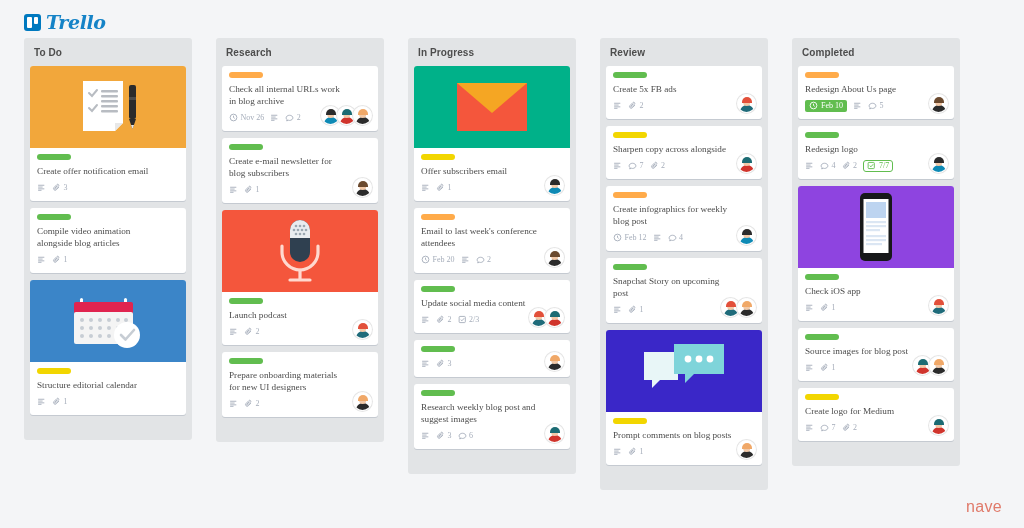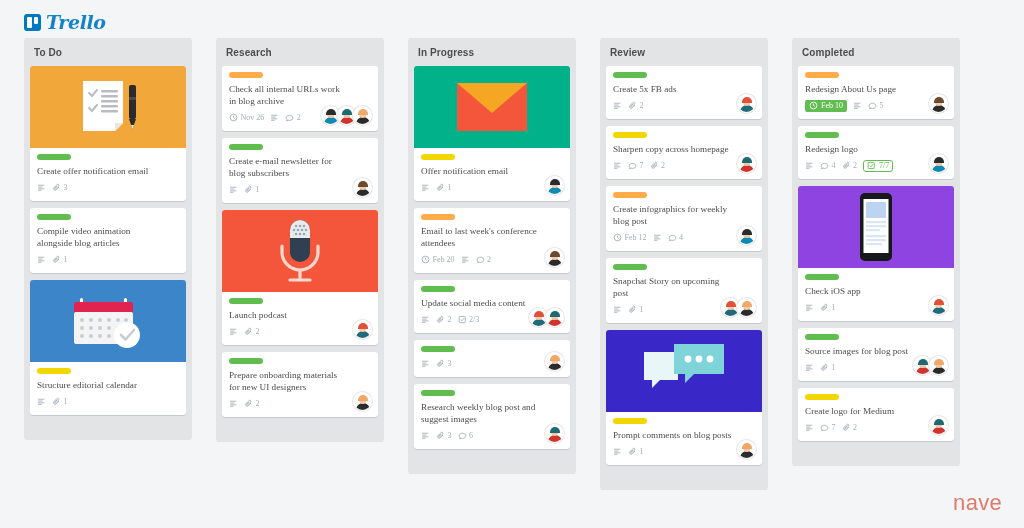--- a/index.html
+++ b/index.html
@@ -51,21 +51,21 @@
   .avatar { width: 19px; height: 19px; border-radius: 50%; background: #ffffff; border: 1.2px solid #ffffff; box-shadow: 0 0 0 1px #e6e6e6; overflow: hidden; position: relative; margin-left: -3px; }
   .avatar:first-child { margin-left: 0; }
   .avatar .head { position: absolute; left: 50%; top: 3.2px; transform: translateX(-50%); width: 7.6px; height: 7.6px; border-radius: 50%; background: #f2c9a8; z-index: 2; }
   .avatar .hair { position: absolute; left: 50%; top: 1.6px; transform: translateX(-50%); width: 10px; height: 6.5px; border-radius: 5px 5px 0 0; z-index: 3; }
   .avatar .body { position: absolute; left: 50%; bottom: 0; transform: translateX(-50%); width: 14px; height: 7.5px; border-radius: 7px 7px 0 0; z-index: 1; }
 
   
   .art { position: absolute; inset: 0; display: flex; align-items: center; justify-content: center; }
 
   
-  .nave { position: absolute; right: 22px; bottom: 12px; font-family: "Liberation Sans", sans-serif; font-size: 22px; color: #e07a6a; letter-spacing: 0.3px; }
+  .nave { position: absolute; right: 22px; bottom: 12px; font-family: "Liberation Sans", sans-serif; font-size: 16px; color: #e07a6a; letter-spacing: 0.3px; }
 </style>
 </head>
 <body>
 
 <div class="page">
 
   <div class="brand">
     <span class="brand-mark"></span>
     <span class="brand-word">Trello</span>
   </div>
@@ -333,21 +333,21 @@
           <div class="card-cover" style="background: rgb(0, 177, 137);">
             <div class="art">
               <svg width="76" height="56" viewBox="0 0 76 56">
                 <rect x="3" y="4" width="70" height="48" fill="#f4563c"></rect>
                 <path d="M3 4h70L38 34z" fill="#f5a623"></path>
               </svg>
             </div>
           </div>
           <div class="card-body">
             <div class="label" style="background: rgb(242, 214, 0);"></div>
-            <div class="card-title">Offer notification email</div>
+            <div class="card-title">Offer subscribers email</div>
             <div class="card-meta">
               <span class="meta-item">
                 <svg width="9" height="9" viewBox="0 0 16 16">
                   <path d="M2 4h11M2 7.2h8M2 10.4h11M2 13h6"></path>
                 </svg>
               </span>
               <span class="meta-item">
                 <svg width="9" height="9" viewBox="0 0 16 16">
                   <path d="M12.5 7.2 7.6 12a2.8 2.8 0 0 1-4-4l5.2-5.2a1.9 1.9 0 0 1 2.7 2.7l-5 5a1 1 0 0 1-1.4-1.4l4.5-4.5"></path>
                 </svg>
@@ -516,21 +516,21 @@
                 <span class="body" style="background: rgb(31, 107, 122);"></span>
                 <span class="head"></span>
                 <span class="hair" style="background: rgb(226, 80, 58);"></span>
               </div>
             </div>
           </div>
         </div>
         <div class="card">
           <div class="card-body">
             <div class="label" style="background: rgb(242, 214, 0);"></div>
-            <div class="card-title">Sharpen copy across homepage</div>
+            <div class="card-title">Sharpen copy across alongside</div>
             <div class="card-meta">
               <span class="meta-item">
                 <svg width="9" height="9" viewBox="0 0 16 16">
                   <path d="M2 4h11M2 7.2h8M2 10.4h11M2 13h6"></path>
                 </svg>
               </span>
               <span class="meta-item">
                 <svg width="9" height="9" viewBox="0 0 16 16">
                   <path d="M14 8.6c0 2.6-2.7 4.6-6 4.6-.7 0-1.4-.1-2-.3L3 14l.6-2.2C2.6 11 2 9.9 2 8.6 2 6 4.7 4 8 4s6 2 6 4.6z"></path>
                 </svg>

